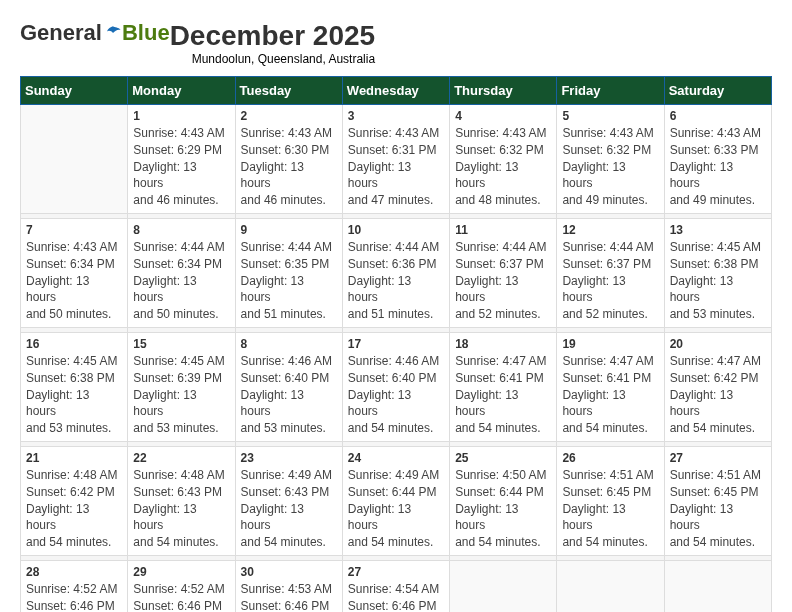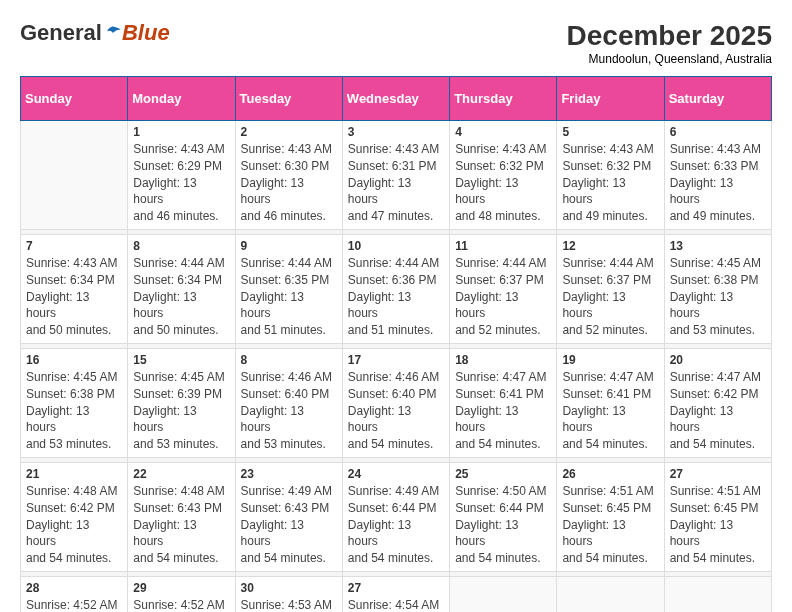--- a/index.html
+++ b/index.html
@@ -5,38 +5,37 @@
     * { box-sizing: border-box; margin: 0; padding: 0; }
     body {
       font-family: Arial, sans-serif;
       background: #fff;
       width: 792px;
       min-height: 612px;
       padding: 20px;
     }
     .header {
       display: flex;
-      justify-content: space-between;
       align-items: flex-start;
       margin-bottom: 10px;
     }
     .logo {
       display: flex;
       flex-direction: column;
       align-items: flex-start;
     }
     .logo-text {
       display: flex;
       align-items: center;
       font-size: 22px;
       font-weight: bold;
       color: #333;
     }
     .logo-general { color: #333; }
-    .logo-blue { color: #c2410c; font-style: italic; }
+    .logo-blue { color: #4d7c0f; }
     .logo-icon {
       width: 18px;
       height: 18px;
       margin-left: 2px;
     }
     .title-section {
       text-align: right;
     }
     .month-title {
       font-size: 28px;
@@ -46,23 +45,23 @@
     .location {
       font-size: 12px;
       color: #000000;
     }
     .calendar {
       width: 100%;
       border-collapse: collapse;
       border: 1px solid #ccc;
     }
     .calendar th {
-      background-color: #ec4899;
+      background-color: #14532d;
       color: #fff;
-      padding: 14px 4px;
+      padding: 6px 4px;
       font-size: 13px;
       text-align: left;
       border: 1px solid #1560a0;
     }
     .calendar td {
       vertical-align: top;
       border: 1px solid #ddd;
       padding: 4px 5px;
       width: calc(100% / 7);
       min-height: 80px;

